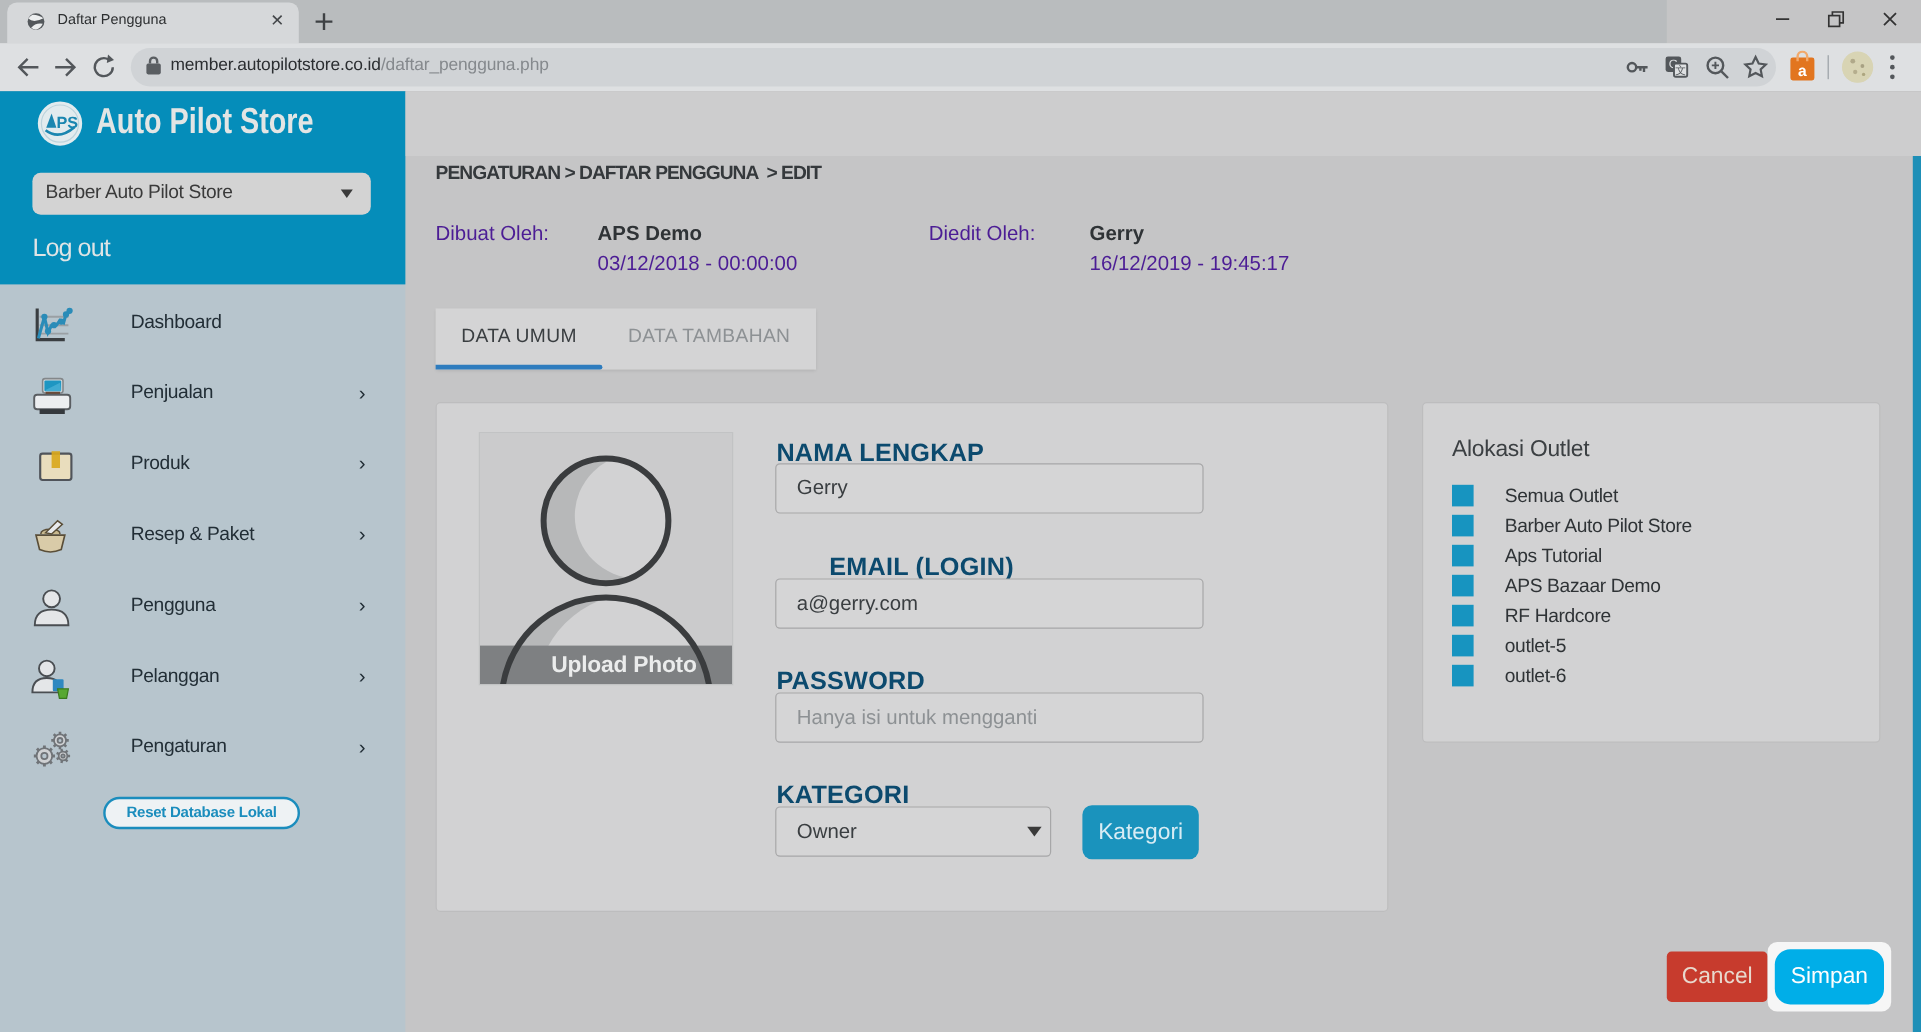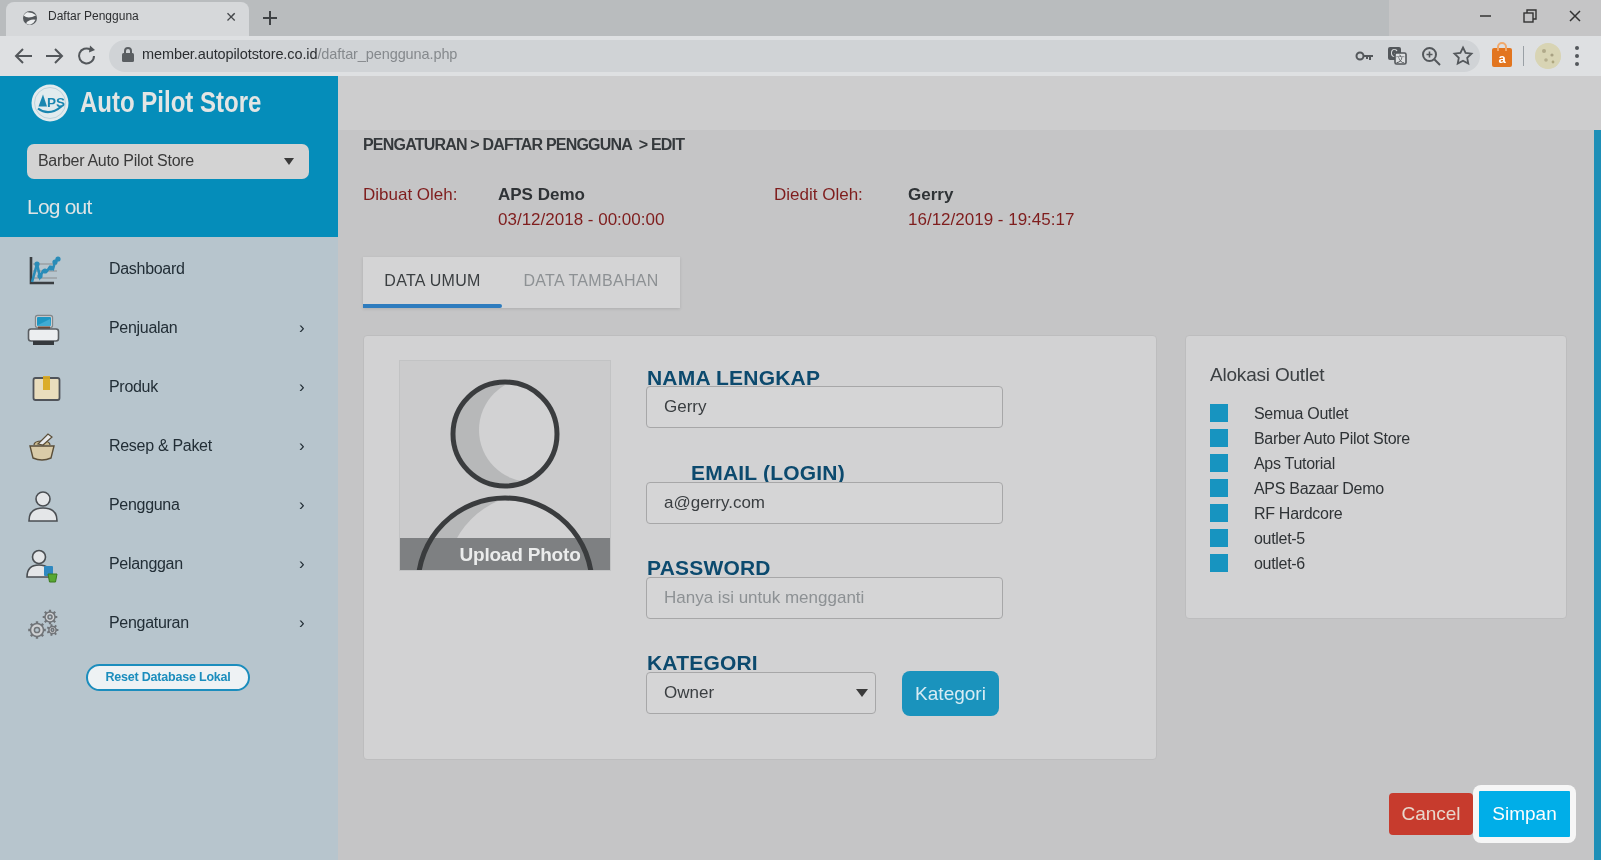--- a/index.html
+++ b/index.html
@@ -43,21 +43,21 @@
 .mitem .ic { position:absolute; left:24px; top:0; width:38px; height:38px; }
 .mitem .lb { position:absolute; left:70px; top:9px; font-size:16px; color:#222e36; letter-spacing:-0.3px;margin-left:39px; }
 .mitem .ch { position:absolute; left:299px; top:8px; font-size:17px; color:#222e36; }
 #resetbtn { position:absolute; left:86px; top:588px; width:164px; height:27px; border:2px solid #1b8dbd; border-radius:14px; background:#eef2f4; color:#1b8dbd; font-weight:bold; font-size:12.5px; text-align:center; line-height:23px; letter-spacing:-0.2px; }
 
 #main { position:absolute; left:338px; top:0; width:1012px; height:784px; background:#c5c5c6; }
 #topband { position:absolute; left:0; top:0; width:1263px; height:54px; background:#cdcdce; }
 #bluescroll { position:absolute; left:1256px; top:54px; width:7px; height:730px; background:#1e8fb7; }
 
 #crumb { position:absolute; left:25px; top:60px; font-size:16px; font-weight:bold; color:#35393c; letter-spacing:-0.8px; }
-.metalabel { position:absolute; font-size:17px; color:#7f1d1d; }
+.metalabel { position:absolute; font-size:17px; color:#4c1d95; }
 .metabold { position:absolute; font-size:17px; font-weight:bold; color:#2f3336; }
 
 #tabs { position:absolute; left:25px; top:181px; width:317px; height:51px; background:#d4d4d5; box-shadow:0 1px 3px rgba(0,0,0,0.12); }
 #tab1 { position:absolute; left:0; top:0; width:139px; height:51px; font-size:16px; color:#3a3e41; text-align:center; line-height:48px; letter-spacing:0.3px; }
 #tab2 { position:absolute; left:139px; top:0; width:178px; height:51px; font-size:16px; color:#8d9194; text-align:center; line-height:48px; letter-spacing:0.3px; }
 #tabline { position:absolute; left:0; top:47px; width:139px; height:4px; background:#2e7cbe; border-radius:0 3px 3px 0; }
 
 #formcard { position:absolute; left:25px; top:259px; width:794px; height:425px; background:#d2d2d3; border:1px solid #bdbdbe; border-radius:4px; }
 #photo { position:absolute; left:35px; top:24px; width:212px; height:211px; background:#cecfd0; border:1px solid #c2c3c4; overflow:hidden; }
 #photoband { position:absolute; left:0; top:177px; width:100%; height:33px; background:transparent;padding-left:30px; }
@@ -68,21 +68,21 @@
 #katbtn { position:absolute; left:538px; top:335px; width:97px; height:45px; background:#1a93bd; border-radius:8px; color:#d8ecf4; font-size:19px; text-align:center; line-height:45px; }
 #selarr { position:absolute; width:0; height:0; border-left:6px solid transparent; border-right:6px solid transparent; border-top:8px solid #3a3a3a; }
 
 #outletcard { position:absolute; left:847px; top:259px; width:382px; height:284px; background:#d2d2d3; border:1px solid #bdbdbe; border-radius:4px; }
 #outletcard h3 { position:absolute; left:24px; top:28px; font-size:19px; font-weight:normal; color:#3c4043; letter-spacing:-0.2px; }
 .obox { position:absolute; left:24px; width:18px; height:18px; background:#1794c0; }
 .olabel { position:absolute; left:68px; font-size:16px; color:#2f3336; letter-spacing:-0.3px; margin-top:1px; }
 
 #cancelbtn { position:absolute; left:1051px; top:717px; width:84px; height:42px; background:#c73b2d; border-radius:4px; color:#e8d8cd; font-size:19px; text-align:center; line-height:42px; }
 #simpanwrap { position:absolute; left:1135px; top:709px; width:103px; height:58px; background:#f6f6f6; border-radius:8px; }
-#simpanbtn { position:absolute; left:6px; top:6px; width:91px; height:46px; background:#00aee8; border-radius:1px; color:#fdfdfd; font-size:19px; text-align:center; line-height:46px; }
+#simpanbtn { position:absolute; left:6px; top:6px; width:91px; height:46px; background:#00aee8; border-radius:13px; color:#fdfdfd; font-size:19px; text-align:center; line-height:46px; }
 </style>
 </head>
 <body>
 
 <div id="titlebar">
   <div id="tab">
     <svg id="tabfav" viewBox="0 0 16 16">
         <circle cx="8" cy="8" r="7" fill="#54585c"></circle>
         <path d="M1.6 5.5 Q6 9.5 14.2 5.2 Q10 2 5 2.2 Q2.8 3.4 1.6 5.5 Z" fill="#eceeef"></path>
         <path d="M4 13.2 Q7.5 8.8 13.6 9.8 Q12 13.5 8 14.8 Q5.5 14.5 4 13.2 Z" fill="#eceeef"></path>

